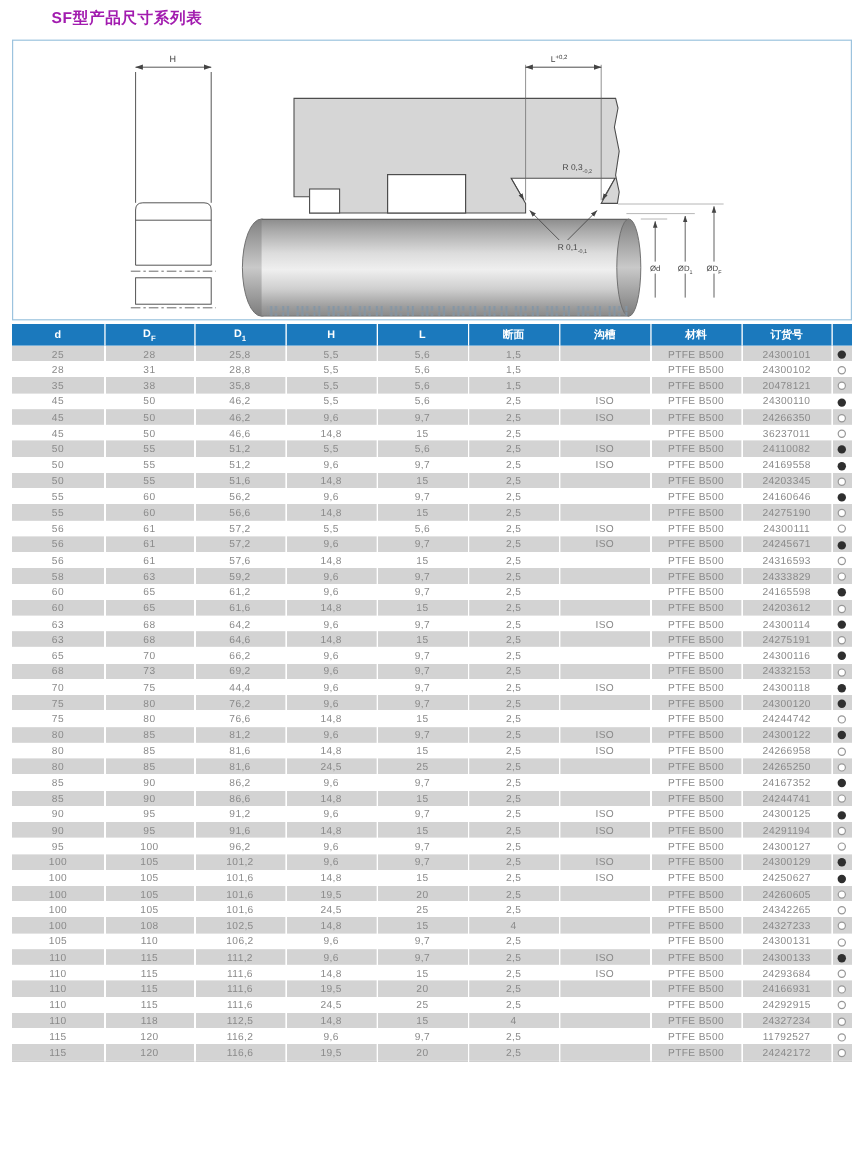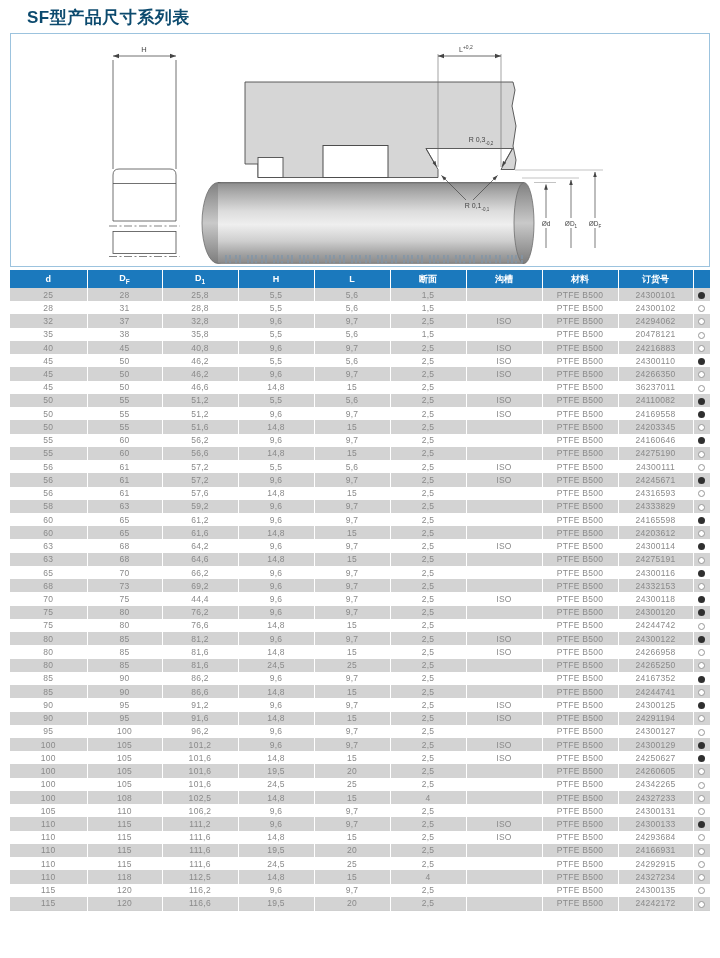--- a/index.html
+++ b/index.html
@@ -1,19 +1,19 @@
 <!DOCTYPE html>
 <html><head>
 <meta charset="utf-8">
 <style>
   html,body{margin:0;padding:0;background:#fff;}
   body{width:720px;height:958px;position:relative;overflow:hidden;
        font-family:"Liberation Sans",sans-serif;}
-  .page-title{position:absolute;left:27px;top:6px;font-size:17px;font-weight:bold;
-              color:#0c4a6e;letter-spacing:.5px;}
+  .page-title{position:absolute;left:43px;top:6px;font-size:13px;font-weight:bold;
+              color:#a21caf;letter-spacing:.5px;}
   .drawing-box{position:absolute;left:10px;top:33px;width:698px;height:232px;
                border:1px solid #9cc3de;background:#fff;}
   .drawing-box svg{display:block;width:698px;height:232px;}
 
   .size-table{position:absolute;left:10px;top:270px;width:700px;
               border-collapse:collapse;table-layout:fixed;
               border-bottom:1px solid #cfcfcf;}
   .size-table th{background:#1b79bd;color:#fff;font-size:9px;font-weight:bold;
                  height:18px;padding:0;text-align:center;vertical-align:middle;}
   .size-table th sub{font-size:6.5px;}
@@ -188,56 +188,32 @@
         <td>28,8</td>
         <td>5,5</td>
         <td>5,6</td>
         <td>1,5</td>
         <td></td>
         <td>PTFE B500</td>
         <td>24300102</td>
         <td><span class="marker open"></span></td>
       </tr>
       <tr>
-        <td>32</td>
-        <td>37</td>
-        <td>32,8</td>
-        <td>9,6</td>
-        <td>9,7</td>
-        <td>2,5</td>
-        <td>ISO</td>
-        <td>PTFE B500</td>
-        <td>24294062</td>
-        <td><span class="marker open"></span></td>
-      </tr>
-      <tr>
         <td>35</td>
         <td>38</td>
         <td>35,8</td>
         <td>5,5</td>
         <td>5,6</td>
         <td>1,5</td>
         <td></td>
         <td>PTFE B500</td>
         <td>20478121</td>
         <td><span class="marker open"></span></td>
       </tr>
       <tr>
-        <td>40</td>
-        <td>45</td>
-        <td>40,8</td>
-        <td>9,6</td>
-        <td>9,7</td>
-        <td>2,5</td>
-        <td>ISO</td>
-        <td>PTFE B500</td>
-        <td>24216883</td>
-        <td><span class="marker open"></span></td>
-      </tr>
-      <tr>
         <td>45</td>
         <td>50</td>
         <td>46,2</td>
         <td>5,5</td>
         <td>5,6</td>
         <td>2,5</td>
         <td>ISO</td>
         <td>PTFE B500</td>
         <td>24300110</td>
         <td><span class="marker filled"></span></td>
@@ -712,21 +688,21 @@
       </tr>
       <tr>
         <td>115</td>
         <td>120</td>
         <td>116,2</td>
         <td>9,6</td>
         <td>9,7</td>
         <td>2,5</td>
         <td></td>
         <td>PTFE B500</td>
-        <td>24300135</td>
+        <td>11792527</td>
         <td><span class="marker open"></span></td>
       </tr>
       <tr>
         <td>115</td>
         <td>120</td>
         <td>116,6</td>
         <td>19,5</td>
         <td>20</td>
         <td>2,5</td>
         <td></td>

